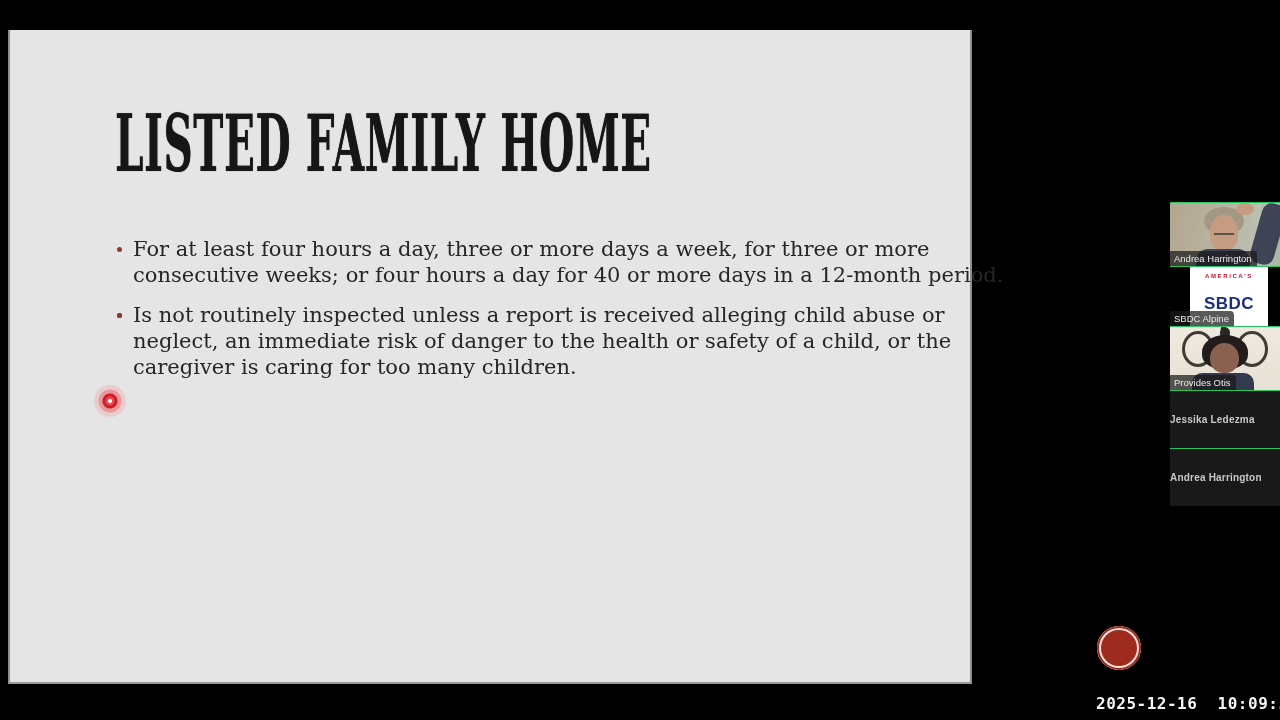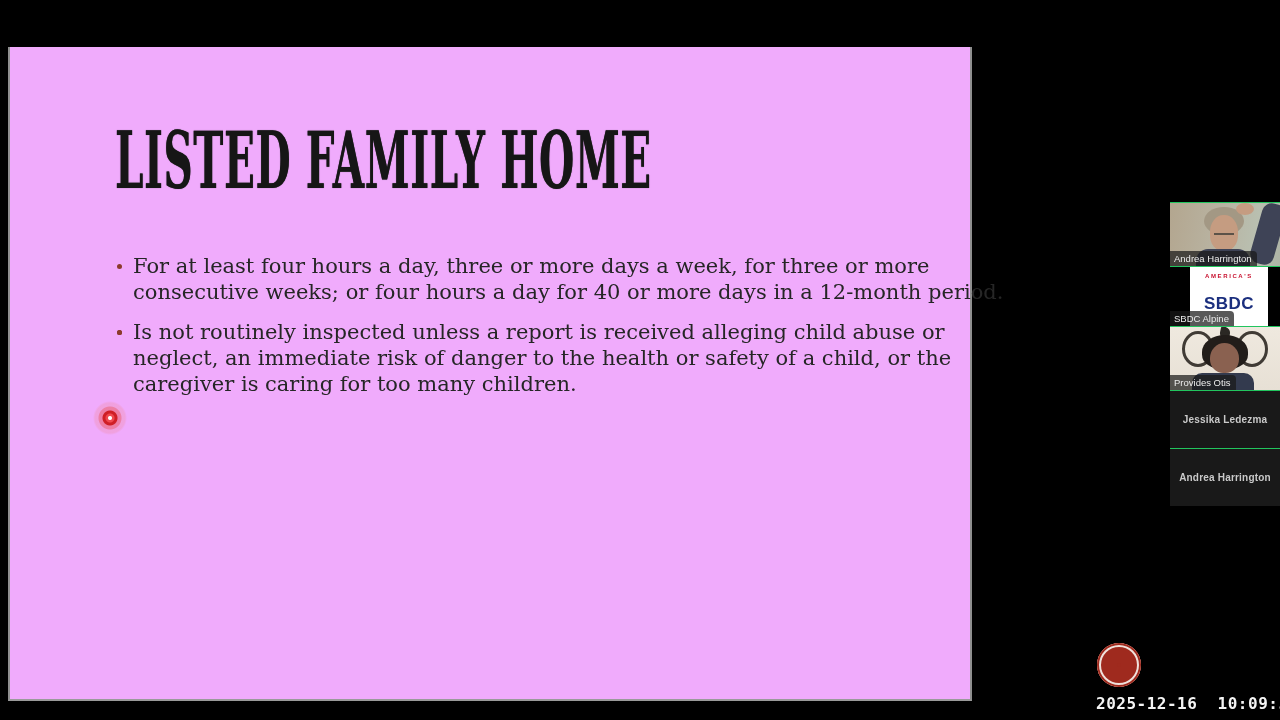--- a/index.html
+++ b/index.html
@@ -1,22 +1,22 @@
 <!DOCTYPE html>
 <html><head>
 <meta charset="utf-8">
 <style>
   html,body{margin:0;padding:0;background:#000;}
   #stage{position:relative;width:1280px;height:720px;background:#000;overflow:hidden;
          font-family:"Liberation Sans",sans-serif;}
 
   
-  .slide{position:absolute;left:8px;top:30px;width:964px;height:654px;background:#f0abfc;
+  .slide{position:absolute;left:8px;top:30px;width:964px;height:654px;background:#e5e5e5;
          border-left:2px solid #8f8f8f;border-right:2px solid #8f8f8f;border-bottom:2px solid #9a9a9a;
-         box-sizing:border-box;margin-top:17px;}
+         box-sizing:border-box;}
   .slide-title{position:absolute;left:105px;top:75px;margin:0;
          font-family:"DejaVu Serif","Liberation Serif",serif;font-weight:700;
          font-size:78px;line-height:78px;color:#161616;white-space:nowrap;
          transform:scaleX(0.52);transform-origin:0 0;letter-spacing:1px;
          text-shadow:0 0 1px #2a2a2a;}
   .bullets{position:absolute;left:99px;top:206px;width:960px;margin:0;padding:0;list-style:none;}
   .bullets li{position:relative;padding-left:24px;margin:0 0 14px 0;
          font-family:"DejaVu Serif","Liberation Serif",serif;
          font-size:21px;line-height:26px;color:#262626;white-space:pre-line;}
   .bullet-dot{position:absolute;left:8px;top:11px;width:5px;height:5px;border-radius:50%;
@@ -28,21 +28,21 @@
   .seal{position:absolute;left:1087px;top:596px;width:44px;height:44px;border-radius:50%;
          background:#9f2a1e;
          box-shadow:inset 0 0 0 2px #9f2a1e, inset 0 0 0 4px #efe2dc, inset 0 0 0 20px #9f2a1e;}
 
   
   .sidebar{position:absolute;left:1170px;top:202px;width:110px;}
   .tile{position:relative;width:110px;overflow:hidden;background:#000;border-top:1px solid #22c55e;
         box-sizing:border-box;}
   .tile.video{height:64px;}
   .tile.logo{height:60px;}
-  .tile.nameonly{height:58px;background:#191919;display:flex;align-items:center;justify-content:center;}
+  .tile.nameonly{height:58px;background:#191919;display:flex;align-items:center;justify-content:flex-start;}
   .center-name{color:#c9c9c9;font-size:10px;font-weight:bold;letter-spacing:0.2px;}
   .name-tag{position:absolute;left:0;bottom:0;max-width:104px;background:rgba(25,25,25,0.72);
         color:#ececec;font-size:9.5px;line-height:11px;padding:2px 5px 2px 4px;
         border-radius:0 4px 0 0;white-space:nowrap;overflow:hidden;}
 
   
   .scene{position:absolute;inset:0;}
   .cam1{background:linear-gradient(100deg,#b3a68f 0%,#b8b2a0 40%,#b9bfb0 75%,#aeb4a6 100%);}
   .cam1 .hair{position:absolute;left:34px;top:4px;width:40px;height:28px;border-radius:50%;background:#a39884;}
   .cam1 .face{position:absolute;left:40px;top:12px;width:28px;height:36px;border-radius:48% 48% 44% 44%;background:#c59c81;}

